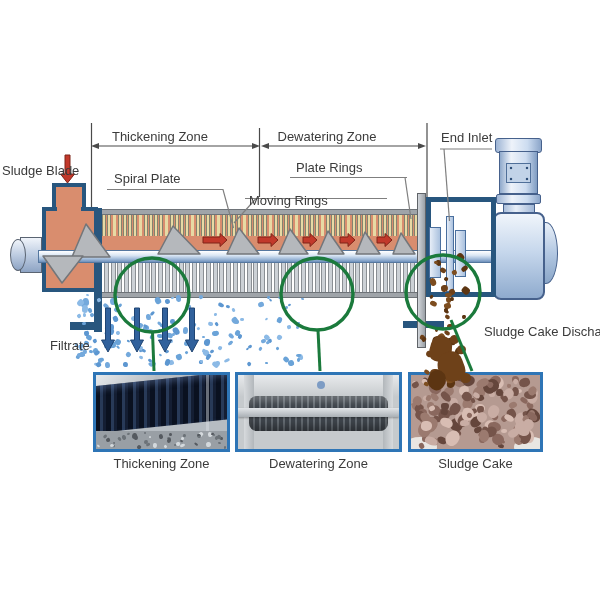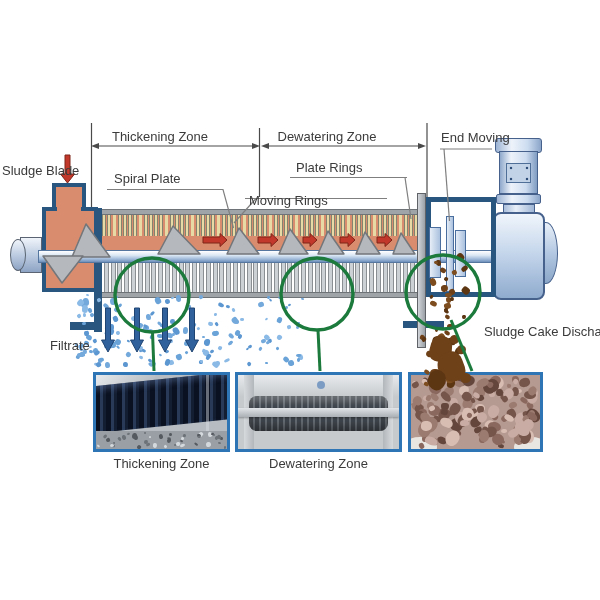--- a/index.html
+++ b/index.html
@@ -317,21 +317,21 @@
       <circle cx="443" cy="292" r="37"></circle>
       <line x1="152.5" y1="332" x2="154" y2="371" stroke-width="3"></line>
       <line x1="318" y1="330" x2="320" y2="371" stroke-width="3"></line>
       <line x1="451" y1="320" x2="472" y2="371" stroke-width="3"></line>
     </g>
   </svg>
 
   <div class="lbl" style="left:2px;top:163px;">Sludge Blade</div>
   <div class="lbl ctr" style="left:80px;top:129px;width:160px;">Thickening Zone</div>
   <div class="lbl ctr" style="left:247px;top:129px;width:160px;">Dewatering Zone</div>
-  <div class="lbl" style="left:441px;top:130px;">End Moving</div>
+  <div class="lbl" style="left:441px;top:130px;">End Inlet</div>
   <div class="lbl" style="left:114px;top:171px;">Spiral Plate</div>
   <div class="lbl" style="left:296px;top:160px;">Plate Rings</div>
   <div class="lbl" style="left:249px;top:193px;">Moving Rings</div>
   <div class="lbl" style="left:50px;top:338px;">Filtrate</div>
   <div class="lbl" style="left:484px;top:324px;">Sludge Cake Discharge</div>
 
   <div class="photo" style="left:93px;top:372px;width:137px;height:80px;">
     <div class="abs" style="left:0;top:0;width:45%;height:45%;background:linear-gradient(135deg,#e8eaec,rgba(232,234,236,0) 70%);"></div>
     <div class="abs" style="left:-8%;top:6%;width:118%;height:64%;transform:rotate(-6deg);border-radius:8px;background:repeating-linear-gradient(96deg,#0a1120 0 5px,#283a58 5px 8px,#141e33 8px 11px);box-shadow:inset 0 4px 6px rgba(120,150,200,.35);"></div>
     <div class="abs" style="right:14%;top:0;width:3px;height:100%;background:rgba(220,225,230,.45);"></div>
@@ -523,14 +523,15 @@
         <i style="left: 92.6px; top: 39.8px; width: 9.9px; height: 6.2px; background: rgb(216, 189, 179); border-radius: 51% 41% 52%; transform: rotate(34deg);"></i>
         <i style="left: 51.3px; top: 16.9px; width: 9.5px; height: 9.1px; background: rgb(117, 84, 74); border-radius: 50% 50% 58% 48%; transform: rotate(42deg);"></i>
         <i style="left: 117.1px; top: 11.6px; width: 8.7px; height: 8.4px; background: rgb(155, 122, 111); border-radius: 56% 42% 57% 48%; transform: rotate(-34deg);"></i>
       </div>
     <div class="abs" style="left:-8px;bottom:-8px;width:34px;height:20px;border-radius:50%;background:#e9e6e2;"></div>
     <div class="abs" style="right:-8px;bottom:-8px;width:34px;height:20px;border-radius:50%;background:#e9e6e2;"></div>
   </div>
 
   <div class="caption" style="left:93px;top:456px;width:137px;">Thickening Zone</div>
   <div class="caption" style="left:235px;top:456px;width:167px;">Dewatering Zone</div>
+  <div class="caption" style="left:408px;top:456px;width:135px;">Sludge Cake</div>
 
 </div>
 
 </body></html>

